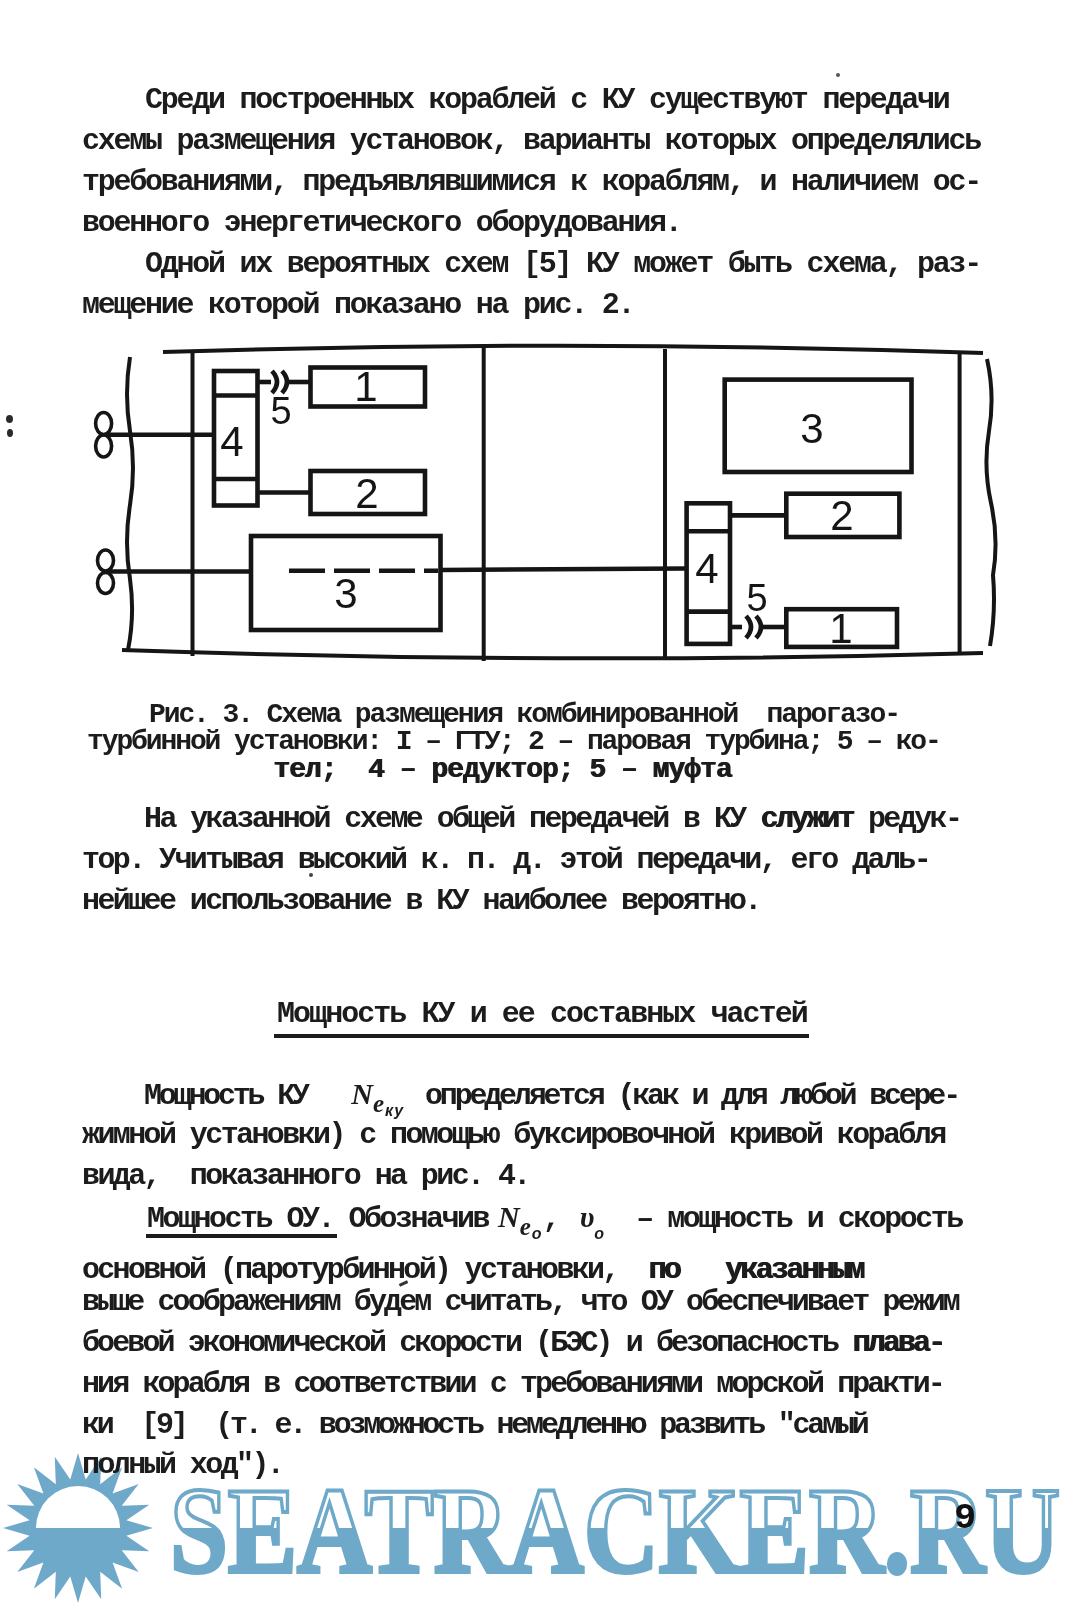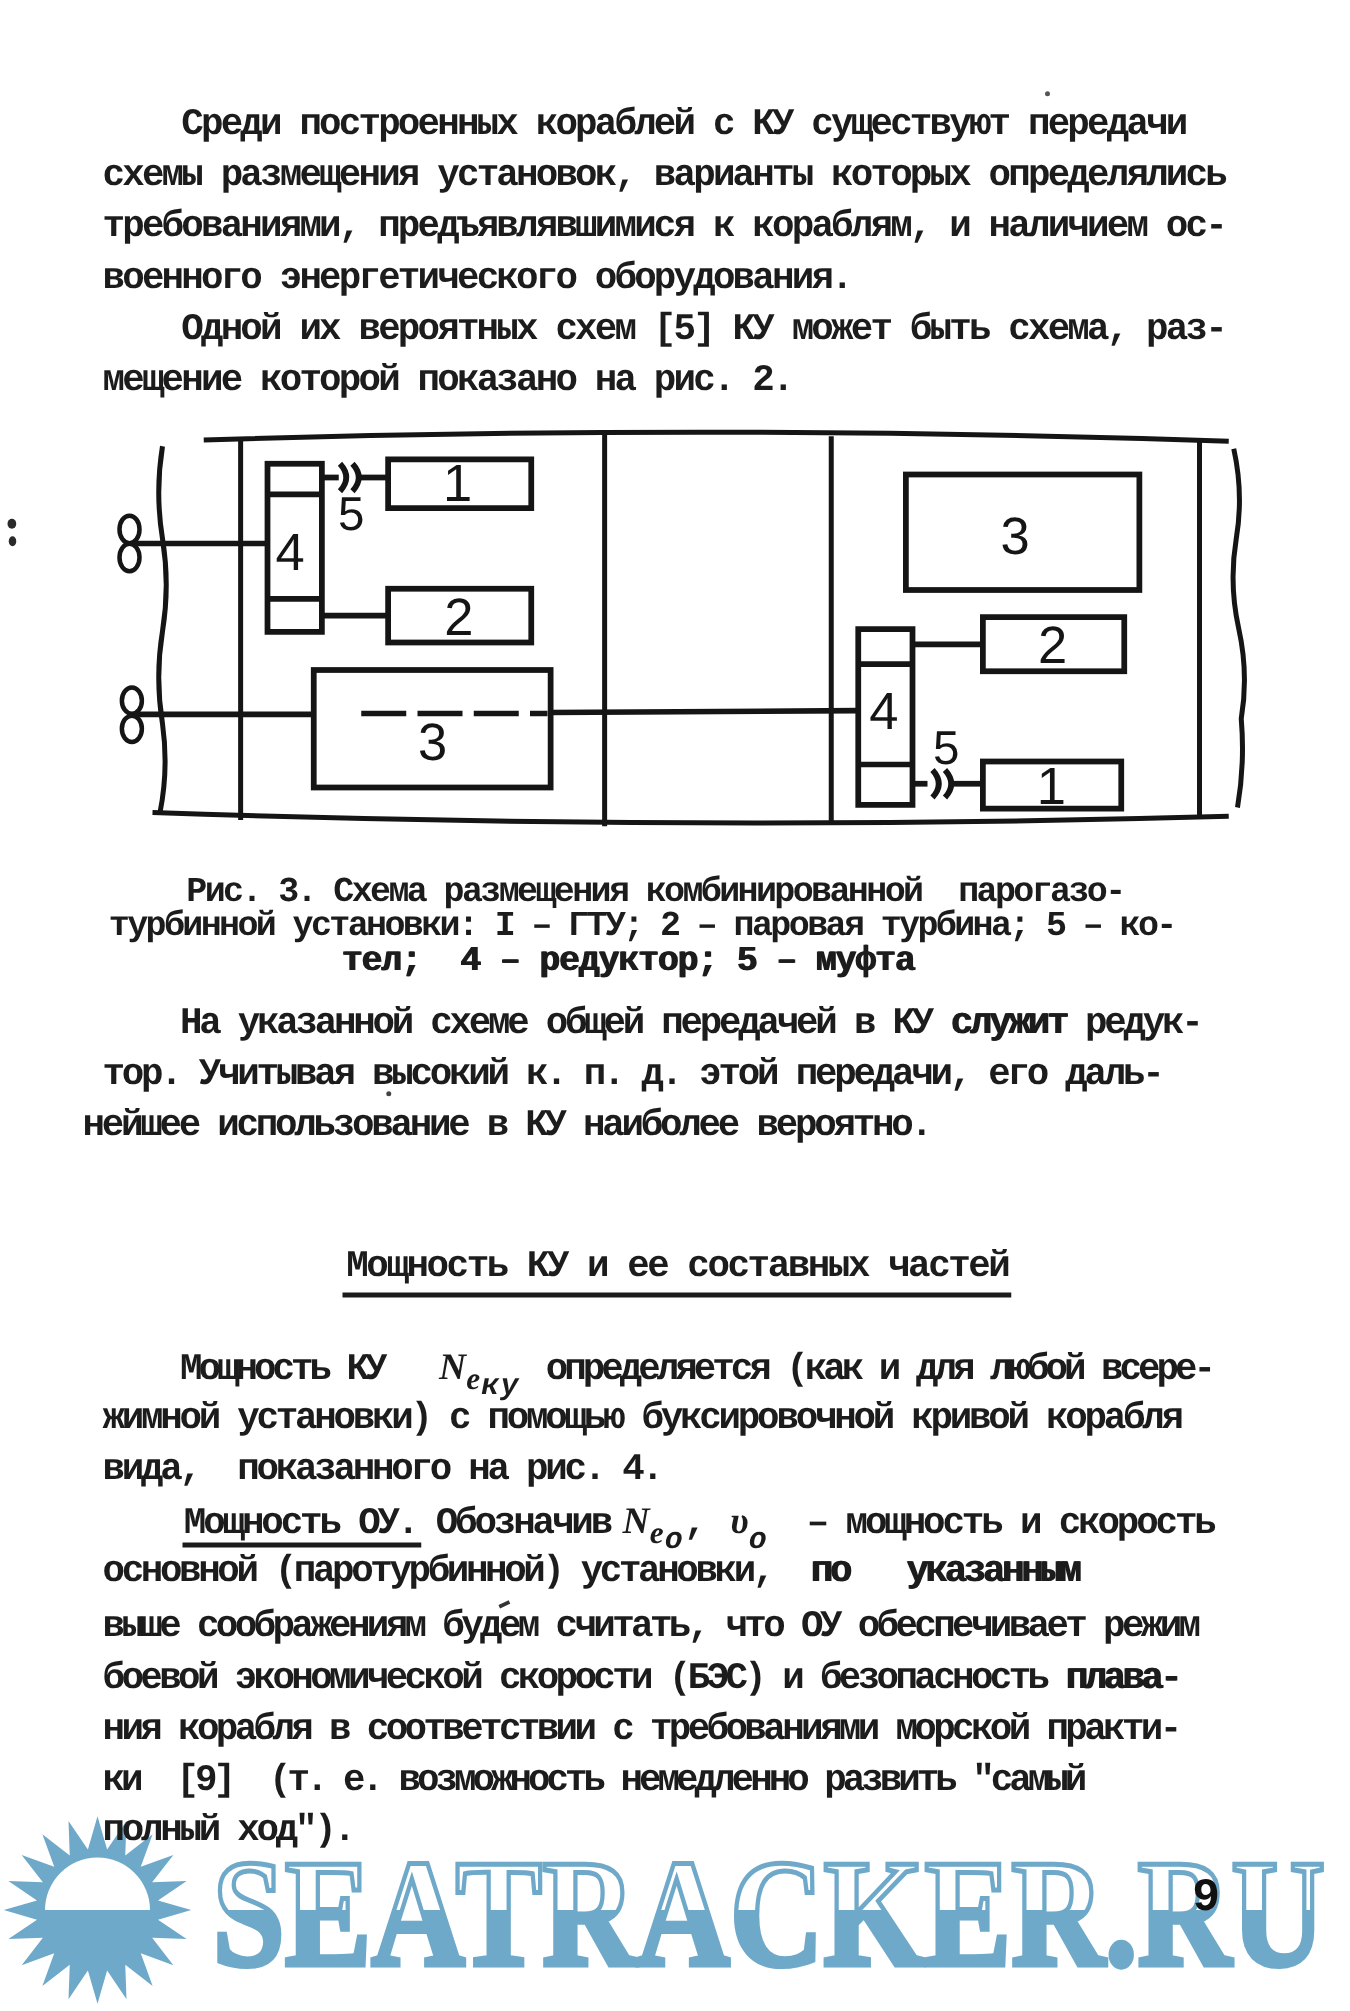--- a/index.html
+++ b/index.html
@@ -7,24 +7,24 @@
 .ln{position:absolute;white-space:pre;font-family:"Liberation Mono",monospace;font-weight:bold;
     font-size:30px;line-height:30px;letter-spacing:-2.6px;color:#1c1c1c;}
 .cap{font-size:28px;letter-spacing:-2.1px;}
 .c3{letter-spacing:-1.0px;}
 .hd{letter-spacing:-1.95px;}
 .b{text-shadow:0.9px 0 #1c1c1c;}
 .f1{letter-spacing:-3.2px;}
 .w0{letter-spacing:-2.25px;}
 .n1{letter-spacing:-2.9px;}
 .n2{letter-spacing:-3.2px;}
-.l13{letter-spacing:-2.7px;}
+.l13{letter-spacing:-2.7px;margin-top:12px;}
 .l12{letter-spacing:-2.5px;}
 .fs1{font-family:"Liberation Serif",serif;font-style:italic;font-weight:bold;font-size:25px;vertical-align:-8px;letter-spacing:1px;line-height:0;}
-.fs2{font-family:Liberation Mono, monospace;font-style:italic;font-weight:bold;font-size:24px;vertical-align:-12px;letter-spacing:1px;line-height:0;}
+.fs2{font-family:Liberation Sans, sans-serif;font-style:italic;font-weight:bold;font-size:16px;vertical-align:-12px;letter-spacing:1px;line-height:0;}
 .fN{font-family:"Liberation Serif",serif;font-style:italic;font-weight:bold;letter-spacing:0;}
 #diag{position:absolute;left:0;top:0;}
 #wm{position:absolute;left:0;top:0;}
 </style>
 </head>
 <body>
 <div id="page">
 
 <svg id="wm" width="1080" height="1609" viewBox="0 0 1080 1609">
 <defs>
@@ -47,21 +47,21 @@
 <div class="ln w0" style="left:82px;top:208px">военного энергетического оборудования.</div>
 <div class="ln w0" style="left:145px;top:249px">Одной их вероятных схем [5] КУ может быть схема, раз-</div>
 <div class="ln w0" style="left:82px;top:290px">мещение которой показано на рис. 2.</div>
 
 <div class="ln cap" style="left:149px;top:700px">Рис. 3. Схема размещения комбинированной  парогазо-</div>
 <div class="ln cap" style="left:87px;top:727px">турбинной установки: I – ГТУ; 2 – паровая турбина; 5 – ко-</div>
 <div class="ln cap c3 b" style="left:273px;top:755px">тел;  4 – редуктор; 5 – муфта</div>
 
 <div class="ln" style="left:144px;top:804px">На указанной схеме общей передачей в КУ <span class="b">служит</span> редук-</div>
 <div class="ln" style="left:82px;top:845px">тор. Учитывая высокий к. п. д. этой передачи, его даль-</div>
-<div class="ln" style="left:66px;top:886px">нейшее использование в КУ наиболее вероятно.</div>
+<div class="ln" style="left:82px;top:886px">нейшее использование в КУ наиболее вероятно.</div>
 
 <div class="ln hd" style="left:277px;top:999px">Мощность КУ и ее составных частей</div>
 <div style="position:absolute;left:274px;top:1034px;width:535px;height:4px;background:#1c1c1c"></div>
 
 <div class="ln f1" style="left:144px;top:1079px">Мощность КУ   <span class="fN">N</span><span class="fs1">е</span><span class="fs2" style="margin-right:6px">ку</span> определяется (как и для любой всере-</div>
 <div class="ln" style="left:82px;top:1120px">жимной установки) с помощью буксировочной кривой корабля</div>
 <div class="ln" style="left:82px;top:1161px">вида,  показанного на рис. 4.</div>
 
 <div style="position:absolute;left:146px;top:1234px;width:191px;height:4px;background:#1c1c1c"></div>
 <div class="ln l12" style="left:147px;top:1202px">Мощность ОУ. Обозначив<span class="fN" style="margin-left:10px">N</span><span class="fs1">е</span><span class="fs2">о</span>, <span class="fN" style="margin-left:6px">υ</span><span class="fs2">о</span>&nbsp; – мощность и скорость</div>

